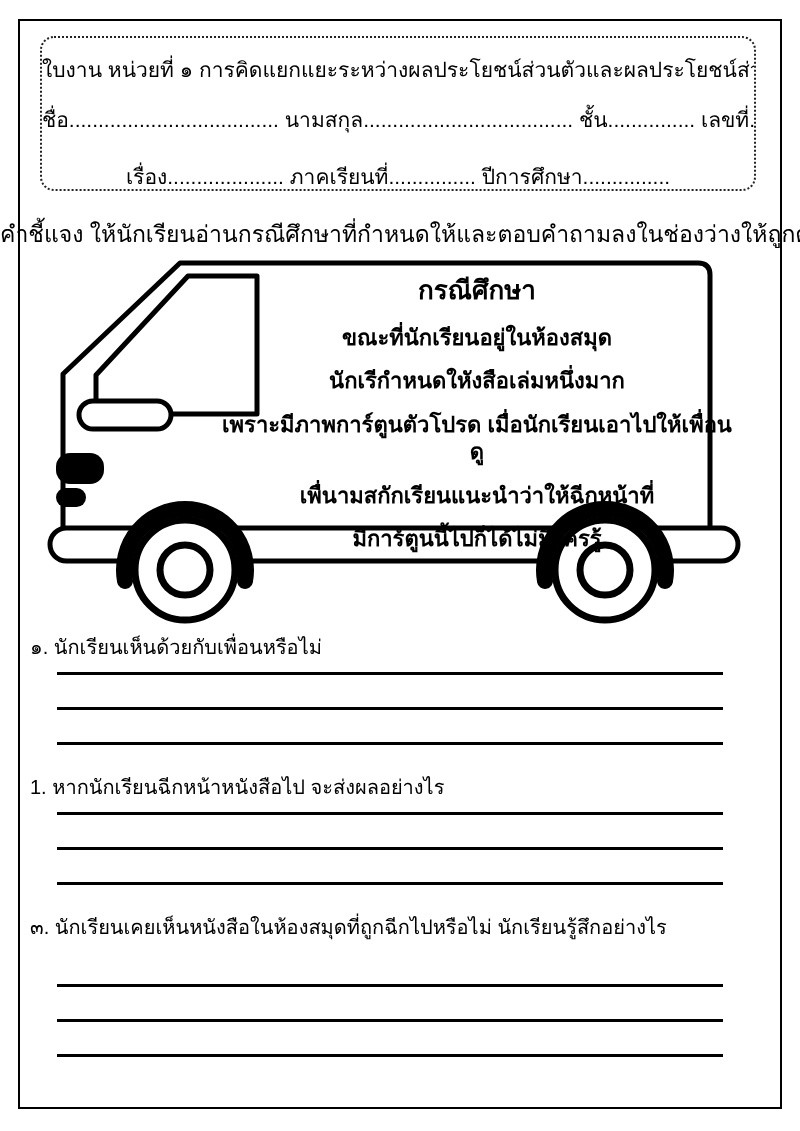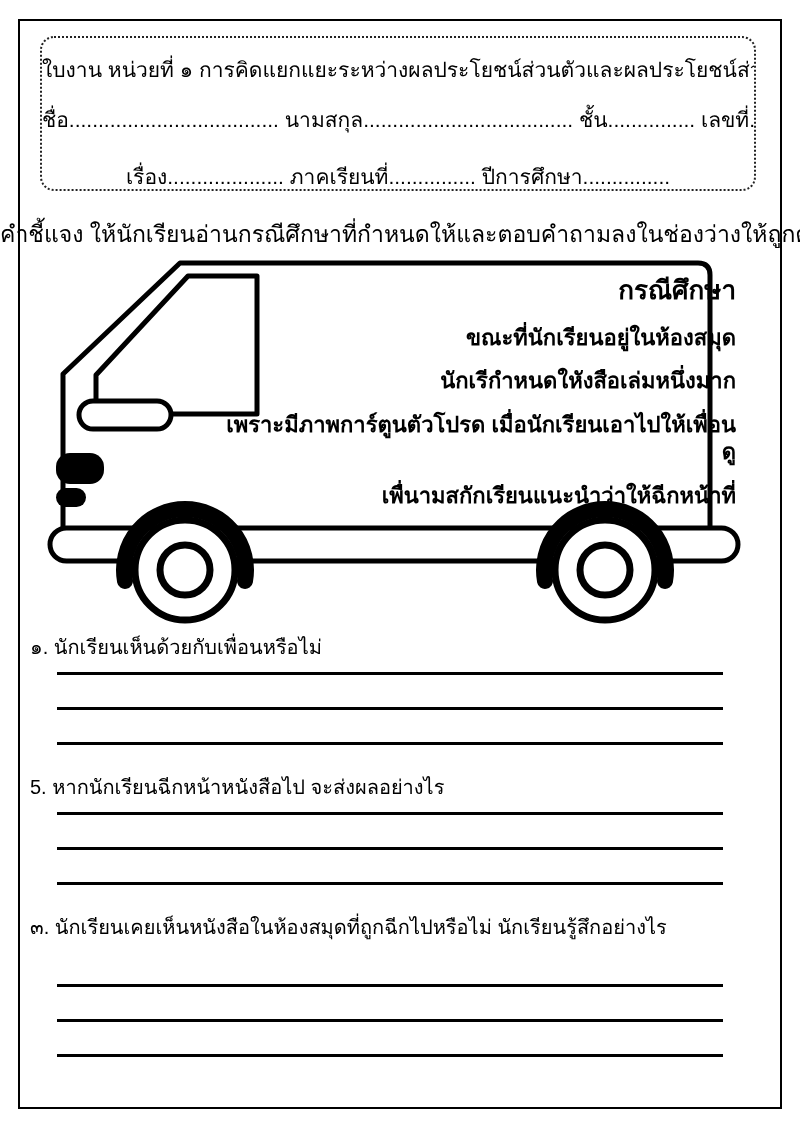--- a/index.html
+++ b/index.html
@@ -22,21 +22,21 @@
   .hdr-fields2{margin-top:24px;font-size:21px;white-space:nowrap;}
   
   .instruction{
     position:absolute;left:0;top:216px;width:100%;text-align:center;
     font-size:23px;white-space:nowrap;
   }
   
   .truck-wrap{position:absolute;left:40px;top:250px;width:715px;height:380px;}
   .truck-wrap svg{position:absolute;left:0;top:0;}
   .case-text{
-    position:absolute;left:178px;top:24px;width:518px;text-align:right;
+    position:absolute;left:178px;top:24px;width:518px;text-align:center;
   }
   .case-title{font-size:26px;font-weight:bold;line-height:1.3;}
   .case-line{font-size:22px;font-weight:bold;margin-top:16px;line-height:1.25;}
   
   .qblock{position:absolute;left:30px;width:740px;}
   .qblock.q1{top:632px;}
   .qblock.q2{top:772px;}
   .qblock.q3{top:912px;}
   .qlabel{font-size:20px;line-height:30px;white-space:nowrap;}
   .answer-line{
@@ -82,32 +82,33 @@
       <circle cx="145" cy="320" r="25" fill="#ffffff" stroke="#000000" stroke-width="7"></circle>
       <circle cx="565" cy="320" r="25" fill="#ffffff" stroke="#000000" stroke-width="7"></circle>
     </svg>
 
     <div class="case-text">
       <div class="case-title">กรณีศึกษา</div>
       <div class="case-line">ขณะที่นักเรียนอยู่ในห้องสมุด</div>
       <div class="case-line">นักเรีกำหนดใหังสือเล่มหนึ่งมาก</div>
       <div class="case-line">เพราะมีภาพการ์ตูนตัวโปรด เมื่อนักเรียนเอาไปให้เพื่อนดู</div>
       <div class="case-line">เพื่นามสกักเรียนแนะนำว่าให้ฉีกหน้าที่</div>
+      <div class="case-line">มีการ์ตูนนี้ไปก็ได้ไม่มีใครรู้</div>
     </div>
   </div>
 
   <div class="qblock q1">
     <div class="qlabel">๑. นักเรียนเห็นด้วยกับเพื่อนหรือไม่</div>
     <div class="answer-line first"></div>
     <div class="answer-line"></div>
     <div class="answer-line"></div>
   </div>
 
   <div class="qblock q2">
-    <div class="qlabel">5. หากนักเรียนฉีกหน้าหนังสือไป จะส่งผลอย่างไร</div>
+    <div class="qlabel">1. หากนักเรียนฉีกหน้าหนังสือไป จะส่งผลอย่างไร</div>
     <div class="answer-line first"></div>
     <div class="answer-line"></div>
     <div class="answer-line"></div>
   </div>
 
   <div class="qblock q3">
     <div class="qlabel">๓. นักเรียนเคยเห็นหนังสือในห้องสมุดที่ถูกฉีกไปหรือไม่ นักเรียนรู้สึกอย่างไร</div>
     <div class="answer-line first"></div>
     <div class="answer-line"></div>
     <div class="answer-line"></div>

